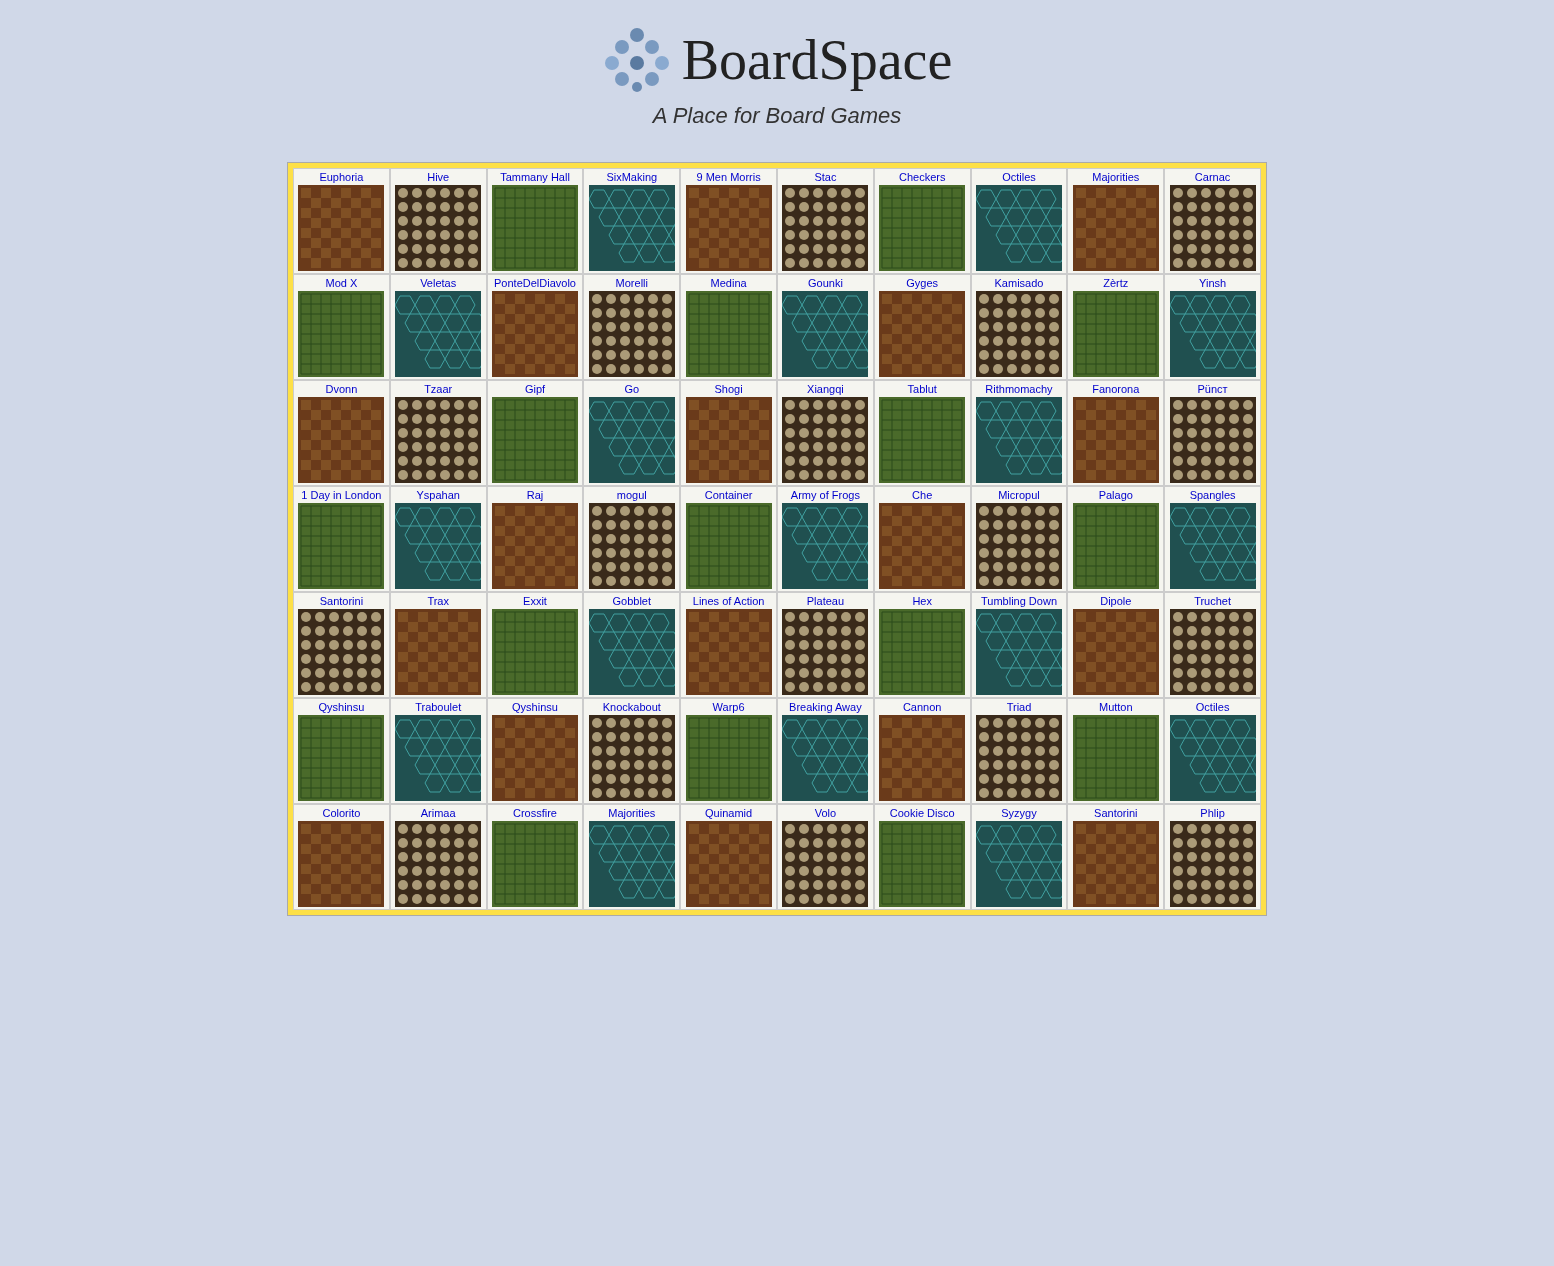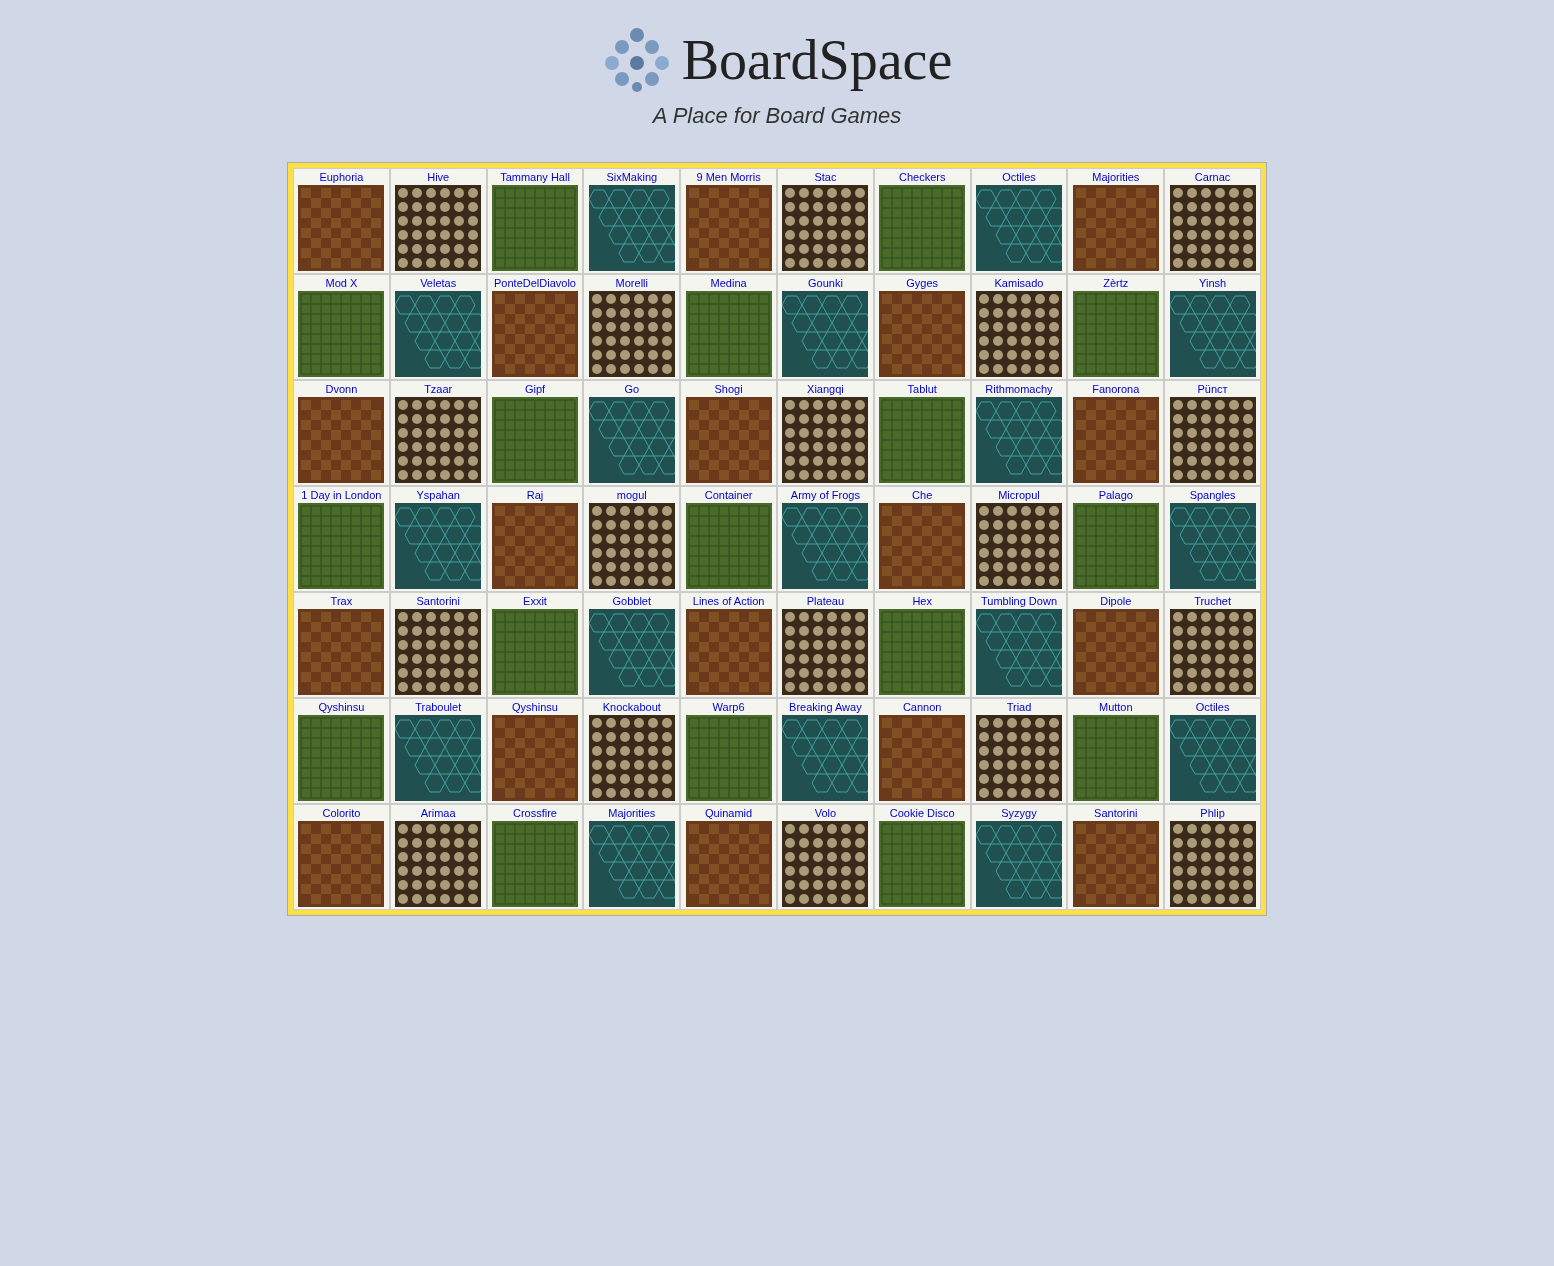--- a/index.html
+++ b/index.html
@@ -1464,60 +1464,20 @@
             <polygon points="65,41 75,41 80,50 75,59 65,59 60,50" fill="none" stroke="#40a0a0" stroke-width="1"></polygon>
             <polygon points="85,41 95,41 100,50 95,59 85,59 80,50" fill="none" stroke="#40a0a0" stroke-width="1"></polygon>
             <polygon points="35,59 45,59 50,68 45,77 35,77 30,68" fill="none" stroke="#40a0a0" stroke-width="1"></polygon>
             <polygon points="55,59 65,59 70,68 65,77 55,77 50,68" fill="none" stroke="#40a0a0" stroke-width="1"></polygon>
             <polygon points="75,59 85,59 90,68 85,77 75,77 70,68" fill="none" stroke="#40a0a0" stroke-width="1"></polygon>
             <polygon points="95,59 105,59 110,68 105,77 95,77 90,68" fill="none" stroke="#40a0a0" stroke-width="1"></polygon>
           </svg>
         </div>
       </div>
       <div class="game-cell">
-        <a class="game-link" href="#">Trax</a>
-        <div class="game-thumb-placeholder c-green" style="width: 86px; height: 86px;">
-          <svg width="86" height="86" viewBox="0 0 86 86">
-            <rect width="86" height="86" fill="#6a3a1a"></rect>
-     <rect x="3" y="3" width="10" height="10" fill="#8a5a2a" opacity="0.7"></rect>
-            <rect x="23" y="3" width="10" height="10" fill="#8a5a2a" opacity="0.7"></rect>
-            <rect x="43" y="3" width="10" height="10" fill="#8a5a2a" opacity="0.7"></rect>
-            <rect x="63" y="3" width="10" height="10" fill="#8a5a2a" opacity="0.7"></rect>
-            <rect x="13" y="13" width="10" height="10" fill="#8a5a2a" opacity="0.7"></rect>
-            <rect x="33" y="13" width="10" height="10" fill="#8a5a2a" opacity="0.7"></rect>
-            <rect x="53" y="13" width="10" height="10" fill="#8a5a2a" opacity="0.7"></rect>
-            <rect x="73" y="13" width="10" height="10" fill="#8a5a2a" opacity="0.7"></rect>
-            <rect x="3" y="23" width="10" height="10" fill="#8a5a2a" opacity="0.7"></rect>
-            <rect x="23" y="23" width="10" height="10" fill="#8a5a2a" opacity="0.7"></rect>
-            <rect x="43" y="23" width="10" height="10" fill="#8a5a2a" opacity="0.7"></rect>
-            <rect x="63" y="23" width="10" height="10" fill="#8a5a2a" opacity="0.7"></rect>
-            <rect x="13" y="33" width="10" height="10" fill="#8a5a2a" opacity="0.7"></rect>
-            <rect x="33" y="33" width="10" height="10" fill="#8a5a2a" opacity="0.7"></rect>
-            <rect x="53" y="33" width="10" height="10" fill="#8a5a2a" opacity="0.7"></rect>
-            <rect x="73" y="33" width="10" height="10" fill="#8a5a2a" opacity="0.7"></rect>
-            <rect x="3" y="43" width="10" height="10" fill="#8a5a2a" opacity="0.7"></rect>
-            <rect x="23" y="43" width="10" height="10" fill="#8a5a2a" opacity="0.7"></rect>
-            <rect x="43" y="43" width="10" height="10" fill="#8a5a2a" opacity="0.7"></rect>
-            <rect x="63" y="43" width="10" height="10" fill="#8a5a2a" opacity="0.7"></rect>
-            <rect x="13" y="53" width="10" height="10" fill="#8a5a2a" opacity="0.7"></rect>
-            <rect x="33" y="53" width="10" height="10" fill="#8a5a2a" opacity="0.7"></rect>
-            <rect x="53" y="53" width="10" height="10" fill="#8a5a2a" opacity="0.7"></rect>
-            <rect x="73" y="53" width="10" height="10" fill="#8a5a2a" opacity="0.7"></rect>
-            <rect x="3" y="63" width="10" height="10" fill="#8a5a2a" opacity="0.7"></rect>
-            <rect x="23" y="63" width="10" height="10" fill="#8a5a2a" opacity="0.7"></rect>
-            <rect x="43" y="63" width="10" height="10" fill="#8a5a2a" opacity="0.7"></rect>
-            <rect x="63" y="63" width="10" height="10" fill="#8a5a2a" opacity="0.7"></rect>
-            <rect x="13" y="73" width="10" height="10" fill="#8a5a2a" opacity="0.7"></rect>
-            <rect x="33" y="73" width="10" height="10" fill="#8a5a2a" opacity="0.7"></rect>
-            <rect x="53" y="73" width="10" height="10" fill="#8a5a2a" opacity="0.7"></rect>
-            <rect x="73" y="73" width="10" height="10" fill="#8a5a2a" opacity="0.7"></rect>
-          </svg>
-        </div>
-      </div>
-      <div class="game-cell">
         <a class="game-link" href="#">Santorini</a>
         <div class="game-thumb-placeholder c-gray" style="width: 86px; height: 86px;">
           <svg width="86" height="86" viewBox="0 0 86 86">
             <rect width="86" height="86" fill="#3a2a1a"></rect>
      <circle cx="8" cy="8" r="5" fill="#c8b890" opacity="0.8"></circle>
             <circle cx="22" cy="8" r="5" fill="#c8b890" opacity="0.8"></circle>
             <circle cx="36" cy="8" r="5" fill="#c8b890" opacity="0.8"></circle>
             <circle cx="50" cy="8" r="5" fill="#c8b890" opacity="0.8"></circle>
             <circle cx="64" cy="8" r="5" fill="#c8b890" opacity="0.8"></circle>
             <circle cx="78" cy="8" r="5" fill="#c8b890" opacity="0.8"></circle>
@@ -1548,20 +1508,60 @@
             <circle cx="8" cy="78" r="5" fill="#c8b890" opacity="0.8"></circle>
             <circle cx="22" cy="78" r="5" fill="#c8b890" opacity="0.8"></circle>
             <circle cx="36" cy="78" r="5" fill="#c8b890" opacity="0.8"></circle>
             <circle cx="50" cy="78" r="5" fill="#c8b890" opacity="0.8"></circle>
             <circle cx="64" cy="78" r="5" fill="#c8b890" opacity="0.8"></circle>
             <circle cx="78" cy="78" r="5" fill="#c8b890" opacity="0.8"></circle>
           </svg>
         </div>
       </div>
       <div class="game-cell">
+        <a class="game-link" href="#">Trax</a>
+        <div class="game-thumb-placeholder c-green" style="width: 86px; height: 86px;">
+          <svg width="86" height="86" viewBox="0 0 86 86">
+            <rect width="86" height="86" fill="#6a3a1a"></rect>
+     <rect x="3" y="3" width="10" height="10" fill="#8a5a2a" opacity="0.7"></rect>
+            <rect x="23" y="3" width="10" height="10" fill="#8a5a2a" opacity="0.7"></rect>
+            <rect x="43" y="3" width="10" height="10" fill="#8a5a2a" opacity="0.7"></rect>
+            <rect x="63" y="3" width="10" height="10" fill="#8a5a2a" opacity="0.7"></rect>
+            <rect x="13" y="13" width="10" height="10" fill="#8a5a2a" opacity="0.7"></rect>
+            <rect x="33" y="13" width="10" height="10" fill="#8a5a2a" opacity="0.7"></rect>
+            <rect x="53" y="13" width="10" height="10" fill="#8a5a2a" opacity="0.7"></rect>
+            <rect x="73" y="13" width="10" height="10" fill="#8a5a2a" opacity="0.7"></rect>
+            <rect x="3" y="23" width="10" height="10" fill="#8a5a2a" opacity="0.7"></rect>
+            <rect x="23" y="23" width="10" height="10" fill="#8a5a2a" opacity="0.7"></rect>
+            <rect x="43" y="23" width="10" height="10" fill="#8a5a2a" opacity="0.7"></rect>
+            <rect x="63" y="23" width="10" height="10" fill="#8a5a2a" opacity="0.7"></rect>
+            <rect x="13" y="33" width="10" height="10" fill="#8a5a2a" opacity="0.7"></rect>
+            <rect x="33" y="33" width="10" height="10" fill="#8a5a2a" opacity="0.7"></rect>
+            <rect x="53" y="33" width="10" height="10" fill="#8a5a2a" opacity="0.7"></rect>
+            <rect x="73" y="33" width="10" height="10" fill="#8a5a2a" opacity="0.7"></rect>
+            <rect x="3" y="43" width="10" height="10" fill="#8a5a2a" opacity="0.7"></rect>
+            <rect x="23" y="43" width="10" height="10" fill="#8a5a2a" opacity="0.7"></rect>
+            <rect x="43" y="43" width="10" height="10" fill="#8a5a2a" opacity="0.7"></rect>
+            <rect x="63" y="43" width="10" height="10" fill="#8a5a2a" opacity="0.7"></rect>
+            <rect x="13" y="53" width="10" height="10" fill="#8a5a2a" opacity="0.7"></rect>
+            <rect x="33" y="53" width="10" height="10" fill="#8a5a2a" opacity="0.7"></rect>
+            <rect x="53" y="53" width="10" height="10" fill="#8a5a2a" opacity="0.7"></rect>
+            <rect x="73" y="53" width="10" height="10" fill="#8a5a2a" opacity="0.7"></rect>
+            <rect x="3" y="63" width="10" height="10" fill="#8a5a2a" opacity="0.7"></rect>
+            <rect x="23" y="63" width="10" height="10" fill="#8a5a2a" opacity="0.7"></rect>
+            <rect x="43" y="63" width="10" height="10" fill="#8a5a2a" opacity="0.7"></rect>
+            <rect x="63" y="63" width="10" height="10" fill="#8a5a2a" opacity="0.7"></rect>
+            <rect x="13" y="73" width="10" height="10" fill="#8a5a2a" opacity="0.7"></rect>
+            <rect x="33" y="73" width="10" height="10" fill="#8a5a2a" opacity="0.7"></rect>
+            <rect x="53" y="73" width="10" height="10" fill="#8a5a2a" opacity="0.7"></rect>
+            <rect x="73" y="73" width="10" height="10" fill="#8a5a2a" opacity="0.7"></rect>
+          </svg>
+        </div>
+      </div>
+      <div class="game-cell">
         <a class="game-link" href="#">Exxit</a>
         <div class="game-thumb-placeholder c-red" style="width: 86px; height: 86px;">
           <svg width="86" height="86" viewBox="0 0 86 86">
             <rect width="86" height="86" fill="#4a6a2a"></rect>
      <line x1="3" y1="3" x2="3" y2="83" stroke="#2a4a1a" stroke-width="1"></line>
         <line x1="3" y1="3" x2="83" y2="3" stroke="#2a4a1a" stroke-width="1"></line>
             <line x1="13" y1="3" x2="13" y2="83" stroke="#2a4a1a" stroke-width="1"></line>
         <line x1="3" y1="13" x2="83" y2="13" stroke="#2a4a1a" stroke-width="1"></line>
             <line x1="23" y1="3" x2="23" y2="83" stroke="#2a4a1a" stroke-width="1"></line>
         <line x1="3" y1="23" x2="83" y2="23" stroke="#2a4a1a" stroke-width="1"></line>

